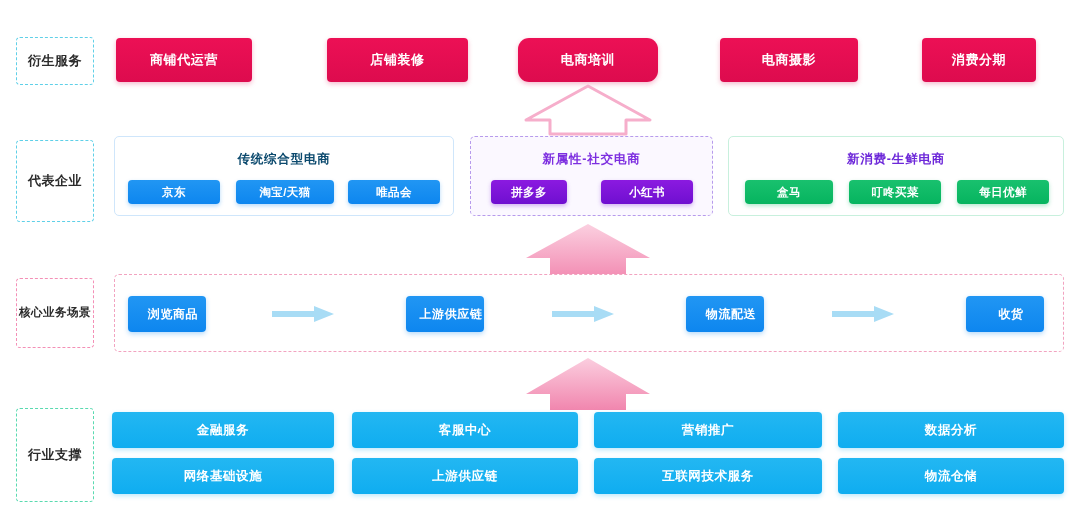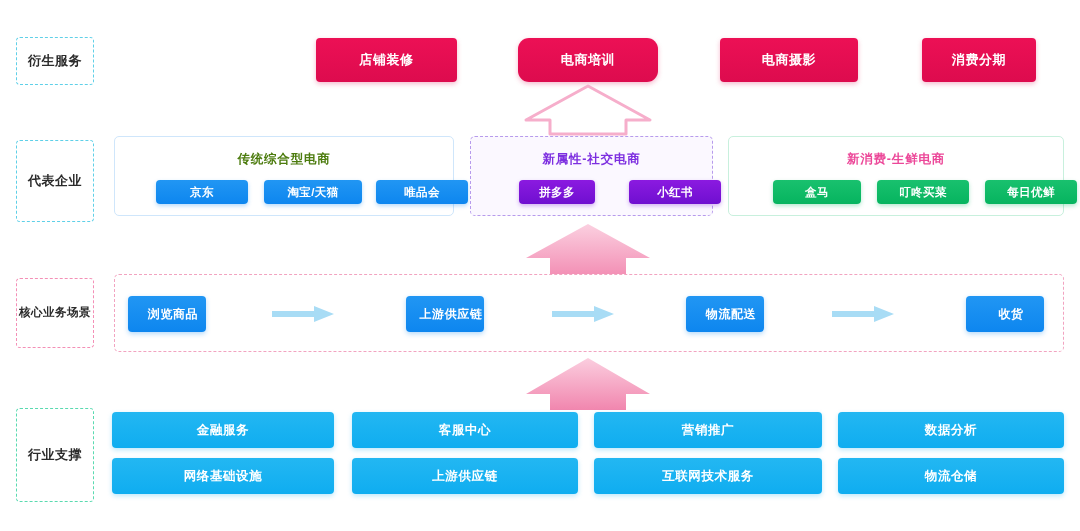--- a/index.html
+++ b/index.html
@@ -48,21 +48,21 @@
   }
 
   
   .svc {
     top: 38px; height: 44px;
     background: linear-gradient(180deg, #ec1055 0%, #dd0b4e 100%);
     box-shadow: 0 2px 5px rgba(221,11,78,0.28);
     font-size: 13px;
   }
   .svc-0 { left: 116px; width: 136px; }
-  .svc-1 { left: 316px; width: 141px; }
+  .svc-1 { left: 327px; width: 141px; }
   .svc-2 { left: 518px; width: 140px; border-radius: 11px; }
   .svc-3 { left: 720px; width: 138px; }
   .svc-4 { left: 922px; width: 114px; }
 
   
   .ent-group {
     position: absolute;
     top: 136px; height: 80px;
     border-radius: 5px;
     background: #ffffff;
@@ -72,29 +72,28 @@
   .g-fresh  { left: 728px;  width: 336px; border: 1px solid #c8f0dd; }
 
   .grp-title {
     position: absolute;
     top: 14px; left: 0; right: 0;
     text-align: center;
     font-size: 12.5px;
     font-weight: 700;
     letter-spacing: 0.8px;
   }
-  .t-blue   { color: #4d7c0f; }
+  .t-blue   { color: #0c4a6e; }
   .t-purple { color: #7d2fe0; }
-  .t-green  { color: #ec4899; }
+  .t-green  { color: #6d28d9; }
 
   .ent {
     top: 180px; height: 24px;
     font-size: 11.5px;
     letter-spacing: 0.4px;
-    margin-left: 28px;
   }
   .ent-blue   { background: linear-gradient(180deg,#2196f3 0%,#0d86ef 100%); box-shadow:0 2px 4px rgba(13,134,239,.3); }
   .ent-purple { background: linear-gradient(180deg,#8b1ae0 0%,#6f0fd0 100%); box-shadow:0 2px 4px rgba(111,15,208,.3); }
   .ent-green  { background: linear-gradient(180deg,#19c16e 0%,#06b45f 100%); box-shadow:0 2px 4px rgba(6,180,95,.3); }
 
   .e-t0 { left: 128px; width: 92px; }
   .e-t1 { left: 236px; width: 98px; }
   .e-t2 { left: 348px; width: 92px; }
   .e-s0 { left: 491px; width: 76px; }
   .e-s1 { left: 601px; width: 92px; }
@@ -150,20 +149,21 @@
   .ua-2 { left: 522px; top: 222px; width: 132px; height: 52px; }
   .ua-3 { left: 522px; top: 356px; width: 132px; height: 54px; }
 </style>
 </head>
 <body>
 
 <div class="canvas">
 
   <div class="row-label lbl-derivative">衍生服务</div>
 
+  <div class="pill svc svc-0">商铺代运营</div>
   <div class="pill svc svc-1">店铺装修</div>
   <div class="pill svc svc-2">电商培训</div>
   <div class="pill svc svc-3">电商摄影</div>
   <div class="pill svc svc-4">消费分期</div>
 
   <svg class="up-arrow ua-1" viewBox="0 0 132 52">
     <path d="M66 2 L128 36 L104 36 L104 50 L28 50 L28 36 L4 36 Z" fill="none" stroke="#f6aecb" stroke-width="3" stroke-linejoin="round"></path>
   </svg>
 
   <div class="row-label lbl-enterprise">代表企业</div>

